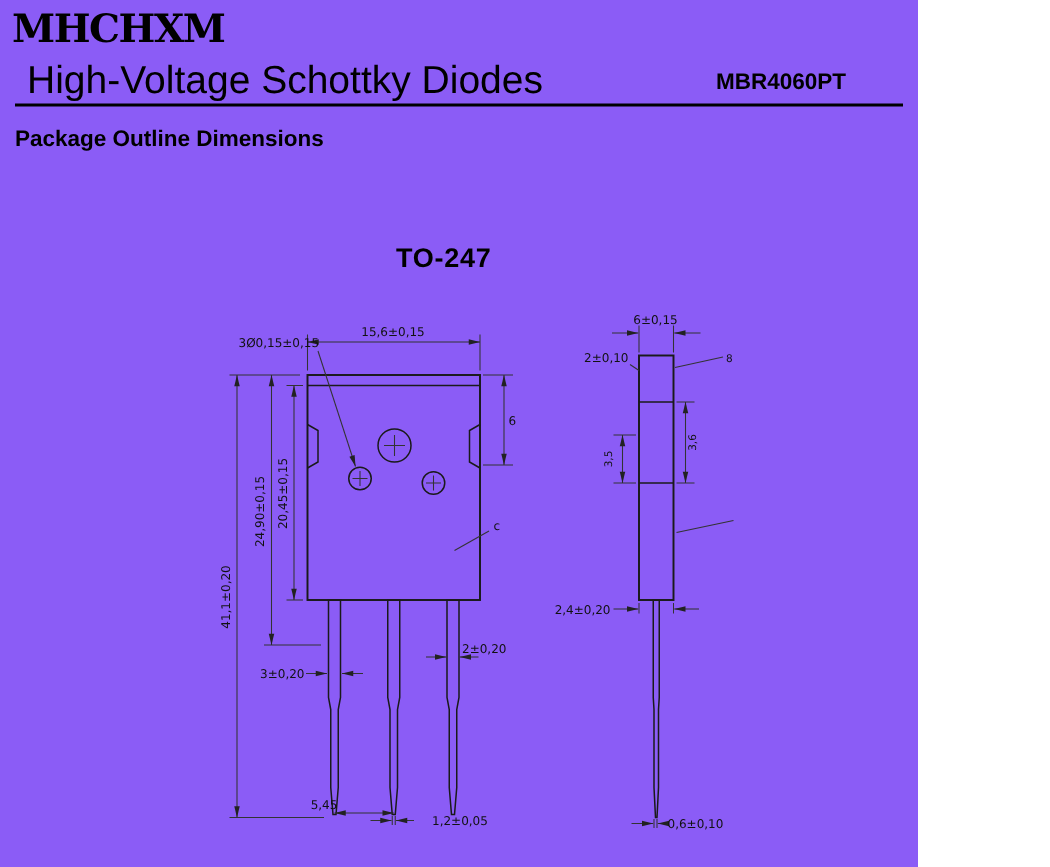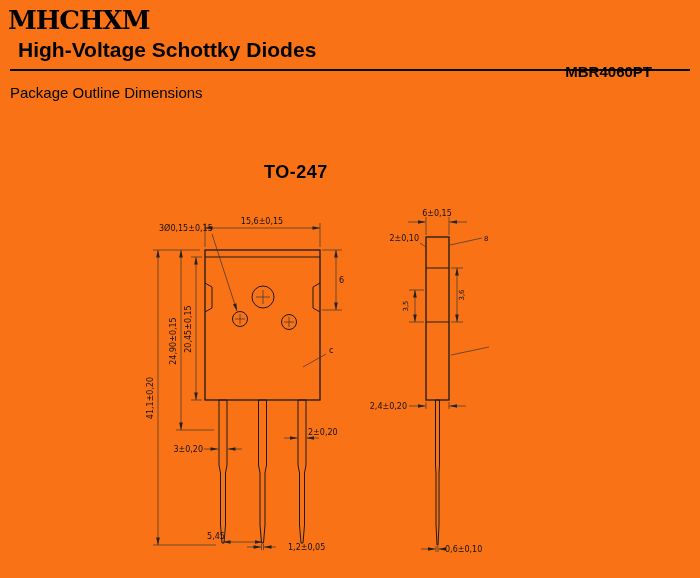--- a/index.html
+++ b/index.html
@@ -1,25 +1,25 @@
 <!DOCTYPE html>
 <html><head>
 <meta charset="utf-8">
 <style>
   * { margin:0; padding:0; box-sizing:border-box; }
   html,body { width:700px; height:578px; background:#fff; }
   body { font-family:"Liberation Sans", sans-serif; color:#000; }
-  .page { position:relative; width:700px; height:578px; background:#f97316; overflow:hidden; }
+  .page { position:relative; width:612px; height:578px; background:#8b5cf6; overflow:hidden; }
 
   .logo { position:absolute; left:8px; top:5px;
           font-family:"DejaVu Serif", serif; font-weight:700; font-size:26px; letter-spacing:-1px; }
-  .doc-title { position:absolute; left:18px; top:38px; font-size:21px; font-weight:700; }
-  .part-number { position:absolute; right:48px; top:63px; font-size:15px; font-weight:700; }
+  .doc-title { position:absolute; left:18px; top:38px; font-size:26px; font-weight:400; }
+  .part-number { position:absolute; right:48px; top:46px; font-size:15px; font-weight:700; }
   .rule { position:absolute; left:10px; right:10px; top:69px; height:2px; background:#000; }
-  .section-title { position:absolute; left:10px; top:84px; font-size:15px; font-weight:400; }
+  .section-title { position:absolute; left:10px; top:84px; font-size:15px; font-weight:700; }
   .pkg-title { position:absolute; left:264px; top:146px; font-size:18px; font-weight:700; letter-spacing:0.5px;margin-top:16px; }
 
   svg.drawing { position:absolute; left:0; top:195px; }
   svg text { font-family:"DejaVu Sans", sans-serif; fill:#111; } .t8 { font-size:8px; } .t7 { font-size:7px; }
   .ol  { stroke:#1a1a1a; stroke-width:1.3; fill:none; }
   .ol2 { stroke:#1a1a1a; stroke-width:1; fill:none; }
   .dim { stroke:#333; stroke-width:0.7; fill:none; }
 </style>
 </head>
 <body>

